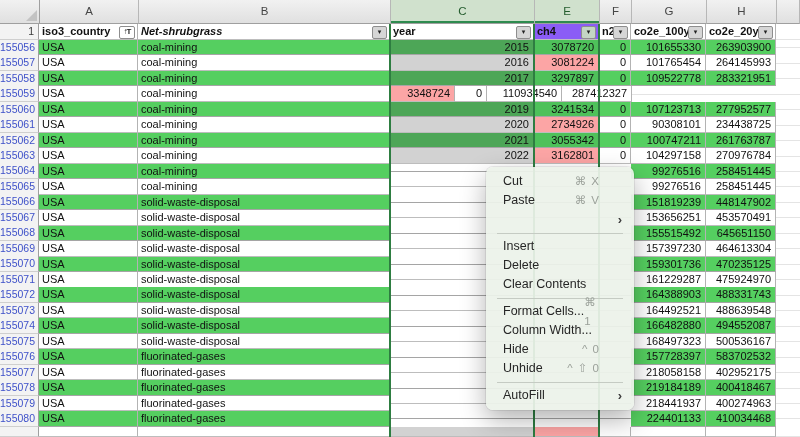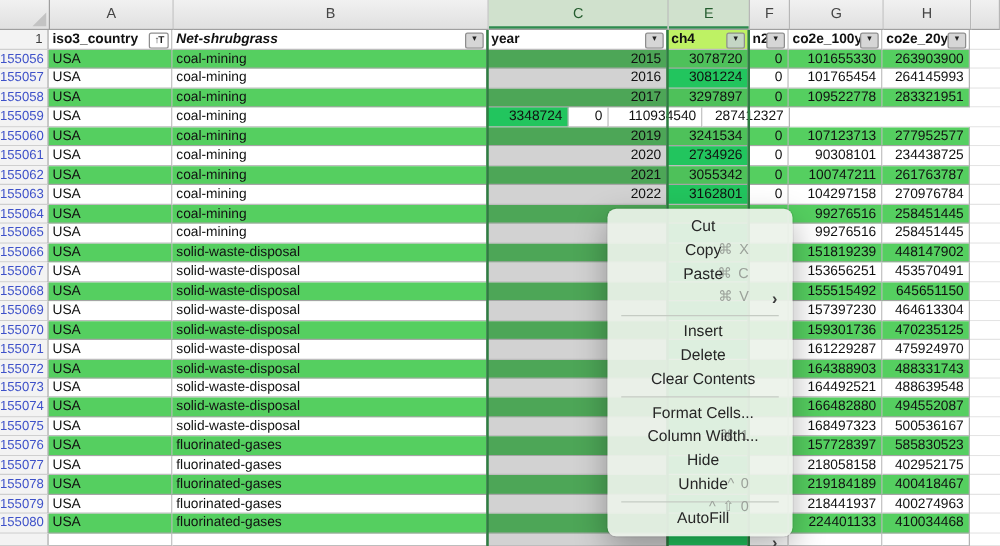--- a/index.html
+++ b/index.html
@@ -24,48 +24,48 @@
     border-style:solid;border-width:0 0 11px 11px;
     border-color:transparent transparent #c3c3c3 transparent;}
   
   .hdr-row{height:16px;}
   .rn{background:#f3f3f3;border-right:1px solid #9f9f9f;border-bottom:1px solid #cfcfcf;
     text-align:right;padding-right:4px;font-size:10.5px;color:#3e51c9;line-height:15px;}
   .rn.r1{color:#3a3a3a;line-height:15px;}
   .hdr{position:relative;background:#45a94e;border-right:1px solid #2e8f3c;
     border-bottom:1px solid #2e8f3c;color:#fff;font-weight:bold;font-size:10.5px;
     line-height:15px;padding:0 16px 0 4px;}
-  .hdr.seldark{background:#bef264;}
+  .hdr.seldark{background:#8b5cf6;}
   .dd{position:absolute;right:2px;top:2px;width:13px;height:11px;background:#d6d6d6;
     border:1px solid #8e8e8e;border-radius:2px;font-size:7px;line-height:10px;
     text-align:center;color:#222;font-weight:normal;}
   .dd.ondark{background:#c4d6c4;}
   .fbox{position:absolute;right:2px;top:2px;width:14px;height:11px;background:#fff;
     border:1px solid #8e8e8e;border-radius:2px;color:#222;font-weight:bold;
     font-size:8px;line-height:10px;text-align:center;letter-spacing:-1px;}
   
-  .drow{height:15.48px;}
+  .drow{height:15.48px;align-items:center;}
   .cell{background:#fff;border-right:1px solid #b3b3b3;border-bottom:1px solid #bdbdbd;
     font-size:11px;line-height:14.5px;color:#111;padding:0 4px 0 3px;}
   .drow .g{background:#55cf60;border-bottom:1px solid #a5a5a5;}
   .num{text-align:right;}
   
   .selC{background:#d2d2d2;}
   .g.selC{background:#4da657;}
-  .selE{background:#22c55e;}
+  .selE{background:#fca5a5;}
   .g.selE{background:#4ec15a;}
   .fill{background:#fff;border-bottom:1px solid #e4e4e4;}
   
   .vline{position:absolute;top:24px;bottom:0;width:2px;background:#2e7d41;z-index:5;}
   
   #ctx{position:absolute;left:486px;top:167px;width:148px;z-index:20;
     background:rgba(236,242,234,0.93);border-radius:7px;padding:5px 0;
     box-shadow:0 10px 26px rgba(0,0,0,0.30),0 0 0 1px rgba(0,0,0,0.07);
     font-size:12.5px;color:#262626;}
-  .mi{height:19px;line-height:19px;padding:0 12px 0 17px;display:flex;align-items:center;flex-direction:column;}
+  .mi{height:19px;line-height:19px;padding:0 12px 0 17px;display:flex;align-items:center;}
   .mi .lab{flex:0 0 auto;}
   .mi .sc{margin-left:auto;margin-right:22px;color:#9ba19a;font-size:11.5px;letter-spacing:1px;}
   .mi .arr{margin-left:auto;margin-right:0;color:#3c3c3c;font-size:13px;font-weight:bold;}
   .msep{height:1px;background:#c5cbc3;margin:3.5px 11px;}
 </style>
 </head>
 <body>
 
 <div id="sheet">
   <div id="letters" class="row">
@@ -311,21 +311,21 @@
         <div class="fill cF"></div>
       </div>
       <div class="row drow">
         <div class="rn c0">155076</div>
         <div class="cell c1 g">USA</div>
         <div class="cell c2 g">fluorinated-gases</div>
         <div class="cell c3 g num selC"></div>
         <div class="cell c4 g num selE"></div>
         <div class="cell c5 g num"></div>
         <div class="cell c6 g num">157728397</div>
-        <div class="cell c7 g num">585830523</div>
+        <div class="cell c7 g num">583702532</div>
         <div class="fill cF"></div>
       </div>
       <div class="row drow">
         <div class="rn c0">155077</div>
         <div class="cell c1 w">USA</div>
         <div class="cell c2 w">fluorinated-gases</div>
         <div class="cell c3 w num selC"></div>
         <div class="cell c4 w num selE"></div>
         <div class="cell c5 w num"></div>
         <div class="cell c6 w num">218058158</div>
@@ -379,24 +379,20 @@
     </div>
   <div class="vline" style="left:389px"></div>
   <div class="vline" style="left:533px"></div>
   <div class="vline" style="left:598px"></div>
   <div id="ctx">
       <div class="mi">
         <div class="lab">Cut</div>
         <div class="sc">⌘ X</div>
       </div>
       <div class="mi">
-        <div class="lab">Copy</div>
-        <div class="sc">⌘ C</div>
-      </div>
-      <div class="mi">
         <div class="lab">Paste</div>
         <div class="sc">⌘ V</div>
       </div>
       <div class="mi">
         <div class="arr">›</div>
       </div>
       <div class="msep"></div>
       <div class="mi">
         <div class="lab">Insert</div>
       </div>

